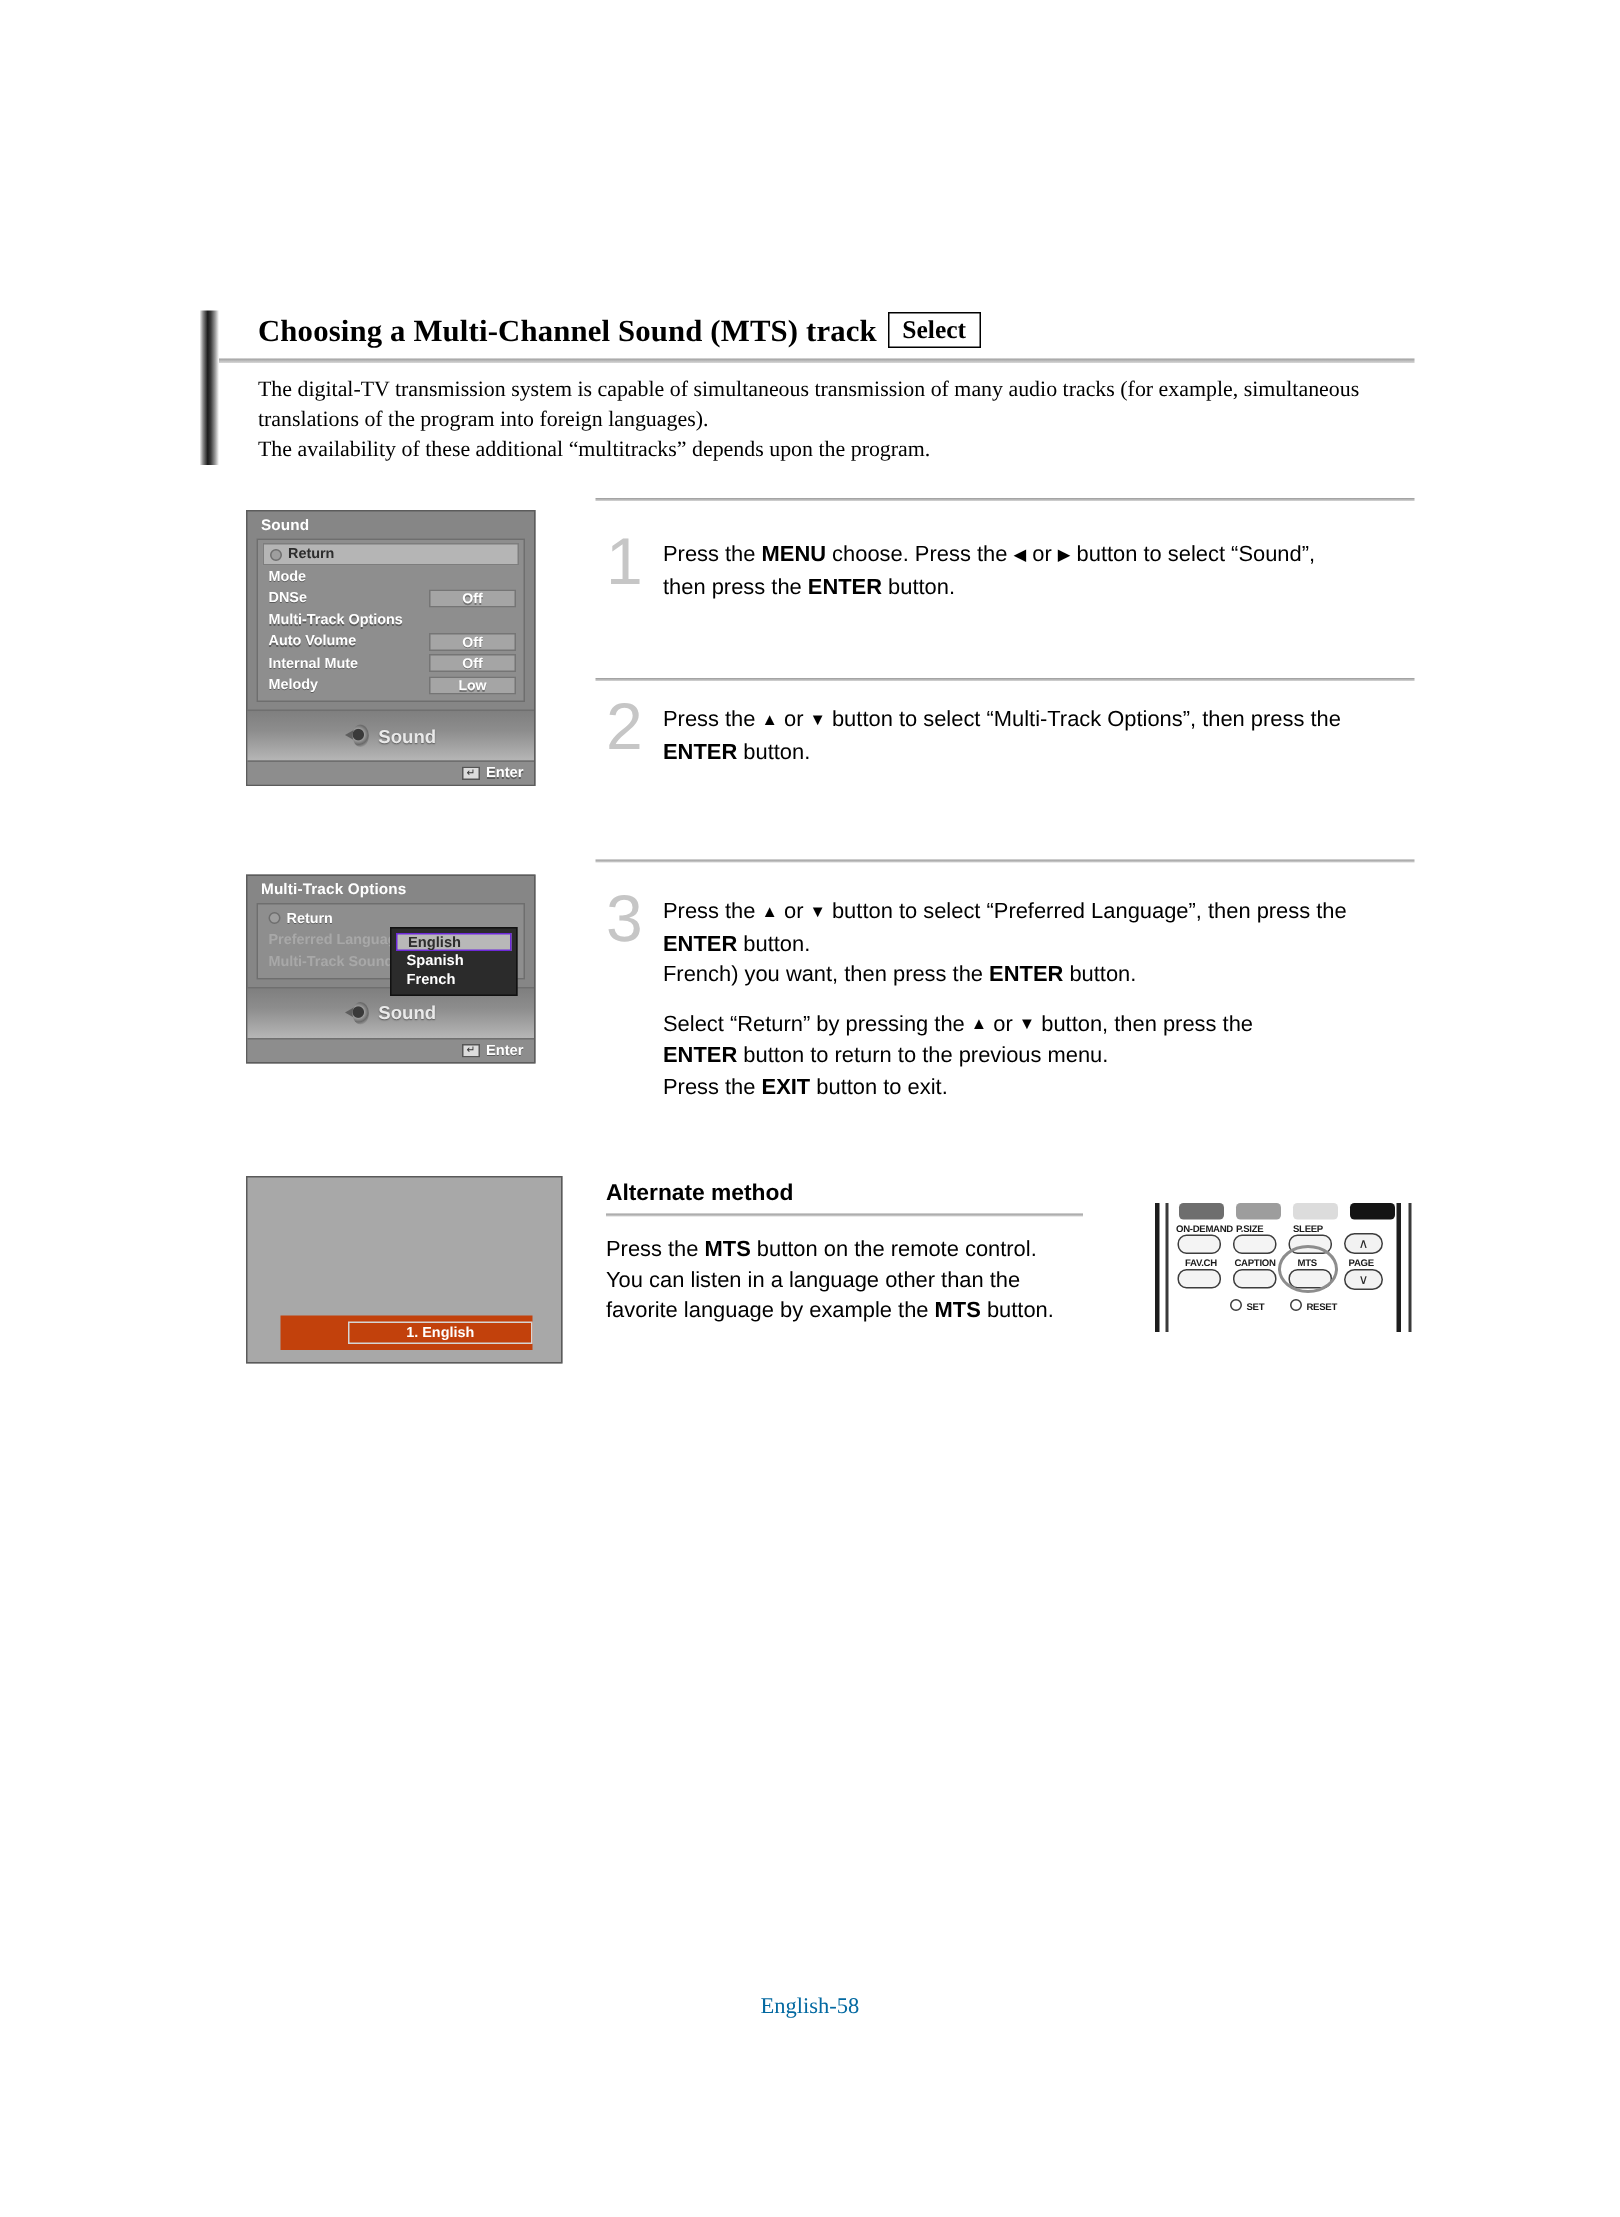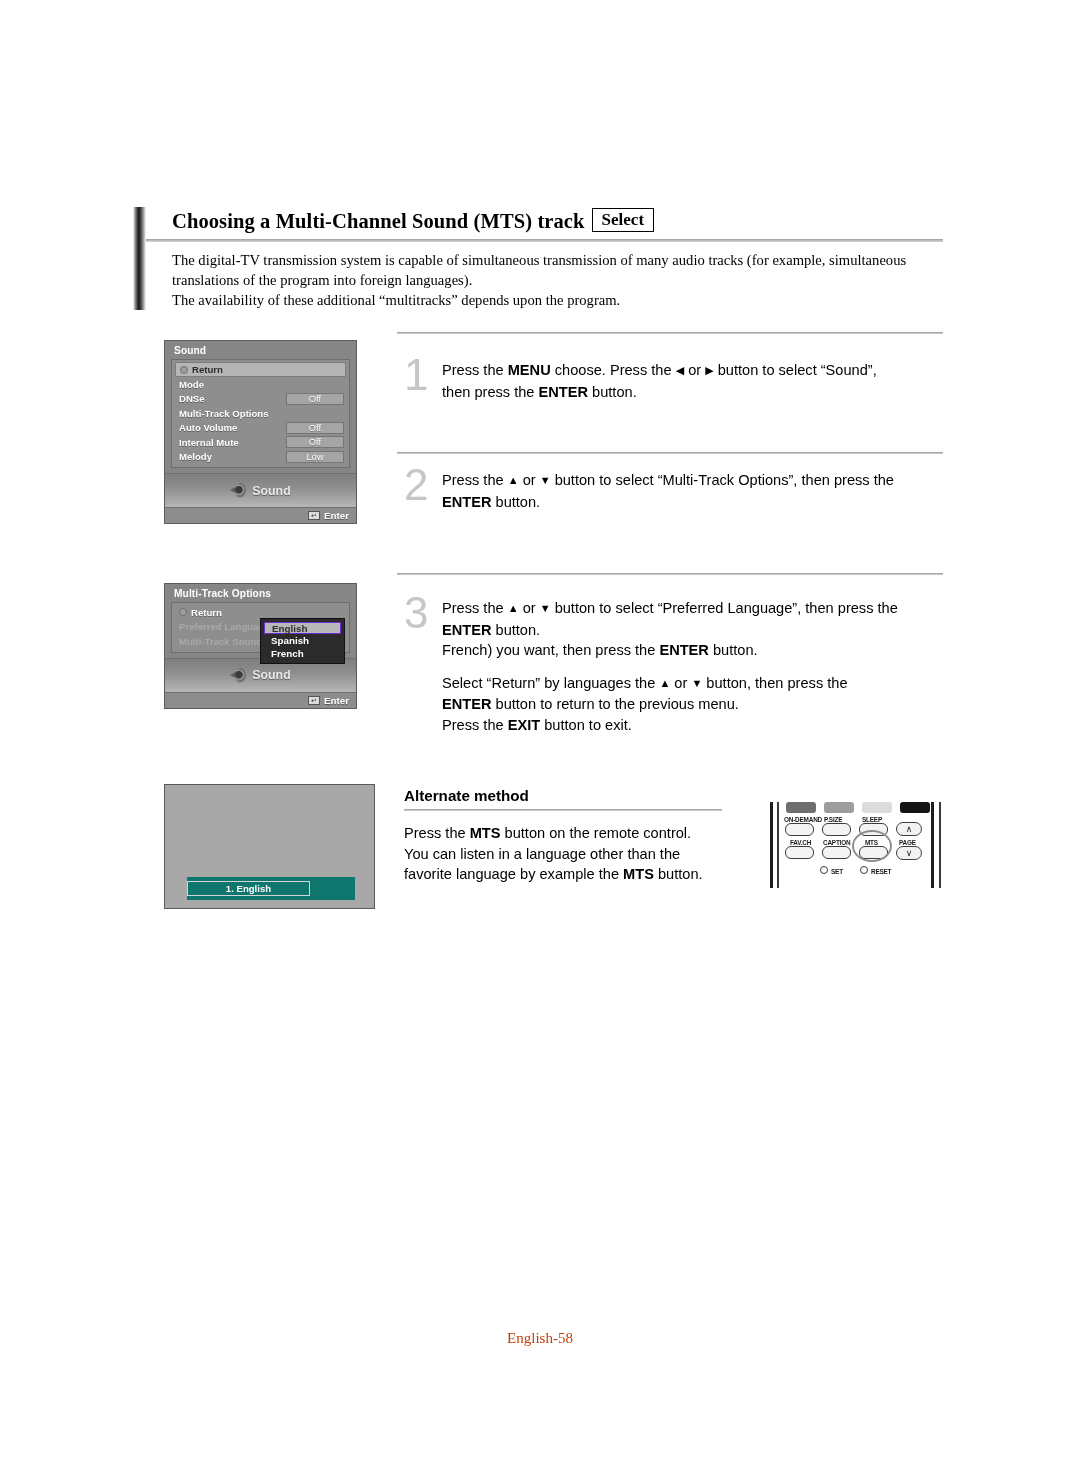--- a/index.html
+++ b/index.html
@@ -174,21 +174,21 @@
   }
   .osd-value {
     position: absolute;
     right: 5px;
     width: 58px;
     height: 12px;
     background: #a5a5a5;
     border: 1px solid #757575;
     box-sizing: border-box;
     color: #ffffff;
-    font-weight: normal;
+    font-weight: bold;
     font-size: 9.4px;
     text-align: center;
     line-height: 10px;
     text-shadow: 0 1px 0 rgba(0,0,0,.3);
   }
   .osd-footer {
     margin-top: 5px;
     height: 33px;
     background: linear-gradient(to bottom, #7f7f7f 0%, #8d8d8d 40%, #b6b6b6 100%);
     display: flex;
@@ -285,24 +285,24 @@
     background: #a8a8a8;
     border: 1px solid #5a5a5a;
     box-sizing: border-box;
   }
   #tv-banner {
     position: absolute;
     left: 22px;
     bottom: 8px;
     width: 168px;
     height: 23px;
-    background: #0f766e;
+    background: #c2410c;
     display: flex;
     align-items: center;
-    justify-content: flex-start;
+    justify-content: flex-end;
   }
   #tv-banner-inner {
     width: 123px;
     height: 15px;
     border: 1px solid #d5d5d5;
     box-sizing: border-box;
     color: #ffffff;
     font-weight: bold;
     font-size: 9.6px;
     text-align: center;
@@ -382,21 +382,21 @@
 
   
   #page-footer {
     position: absolute;
     left: 0;
     top: 1330px;
     width: 1080px;
     text-align: center;
     font-family: "Liberation Serif", serif;
     font-size: 15px;
-    color: #c2410c;
+    color: #0369a1;
   }
 </style>
 </head>
 <body>
 
 <div id="left-gradient-bar"></div>
 
 <div id="heading-row">
   <span id="page-title">Choosing a Multi-Channel Sound (MTS) track</span>
   <span id="digital-badge">Select</span>
@@ -429,21 +429,21 @@
     </div>
 </div>
 
 <div class="step" id="step-3" style="left:404px; top:596px; width:545px;">
   <div class="step-num">3</div>
   <div class="step-body">
       <div><span>Press the </span><span class="arrow">▲</span><span> or </span><span class="arrow">▼</span><span> button to select “Preferred Language”, then press the</span></div>
       <div><b>ENTER</b><span> button.</span></div>
       <div><span>French) you want, then press the </span><b>ENTER</b><span> button.</span></div>
       <span class="gap"></span>
-      <div><span>Select “Return” by languages the </span><span class="arrow">▲</span><span> or </span><span class="arrow">▼</span><span> button, then press the</span></div>
+      <div><span>Select “Return” by pressing the </span><span class="arrow">▲</span><span> or </span><span class="arrow">▼</span><span> button, then press the</span></div>
       <div><b>ENTER</b><span> button to return to the previous menu.</span></div>
       <div><span>Press the </span><b>EXIT</b><span> button to exit.</span></div>
     </div>
 </div>
 
 <div id="alt-block">
   <div id="alt-title">Alternate method</div>
   <div id="alt-rule"></div>
   <div id="alt-text">
       <div><span>Press the </span><b>MTS</b><span> button on the remote control.</span></div>

